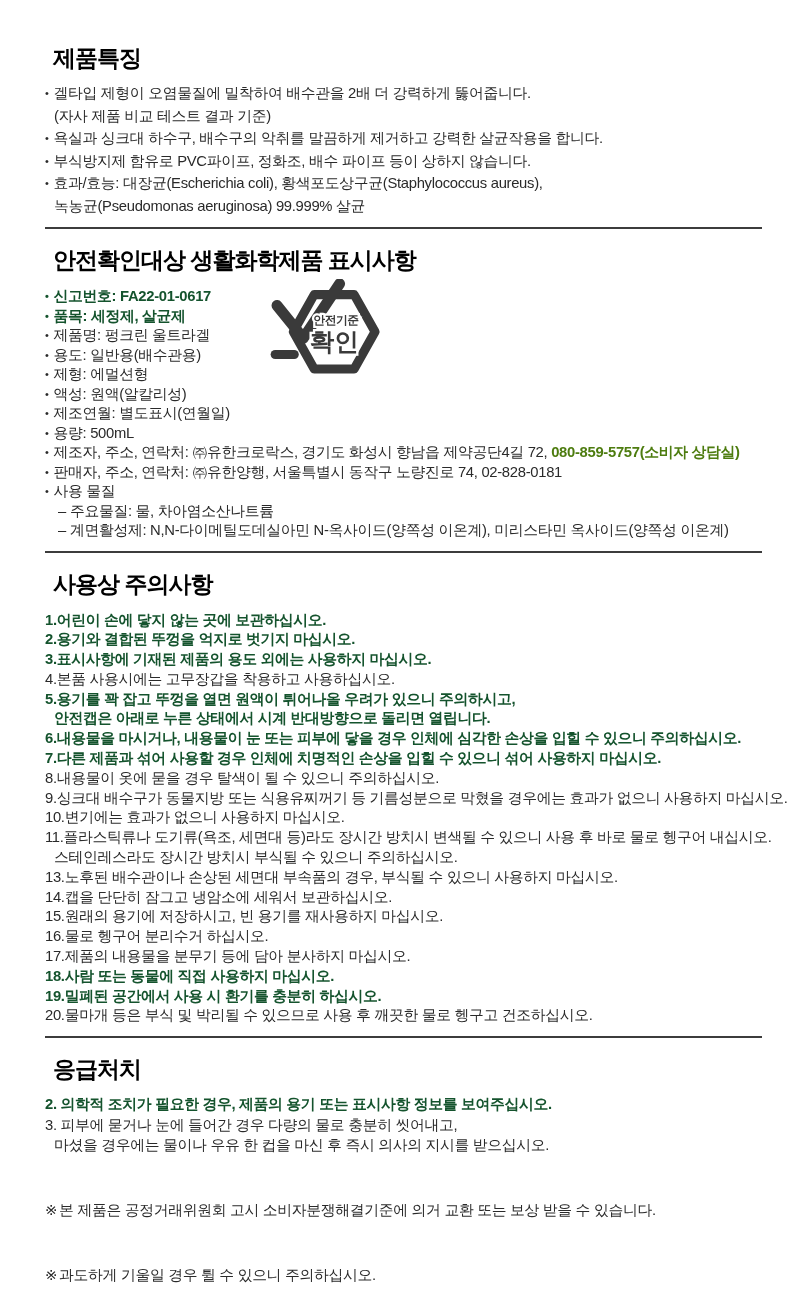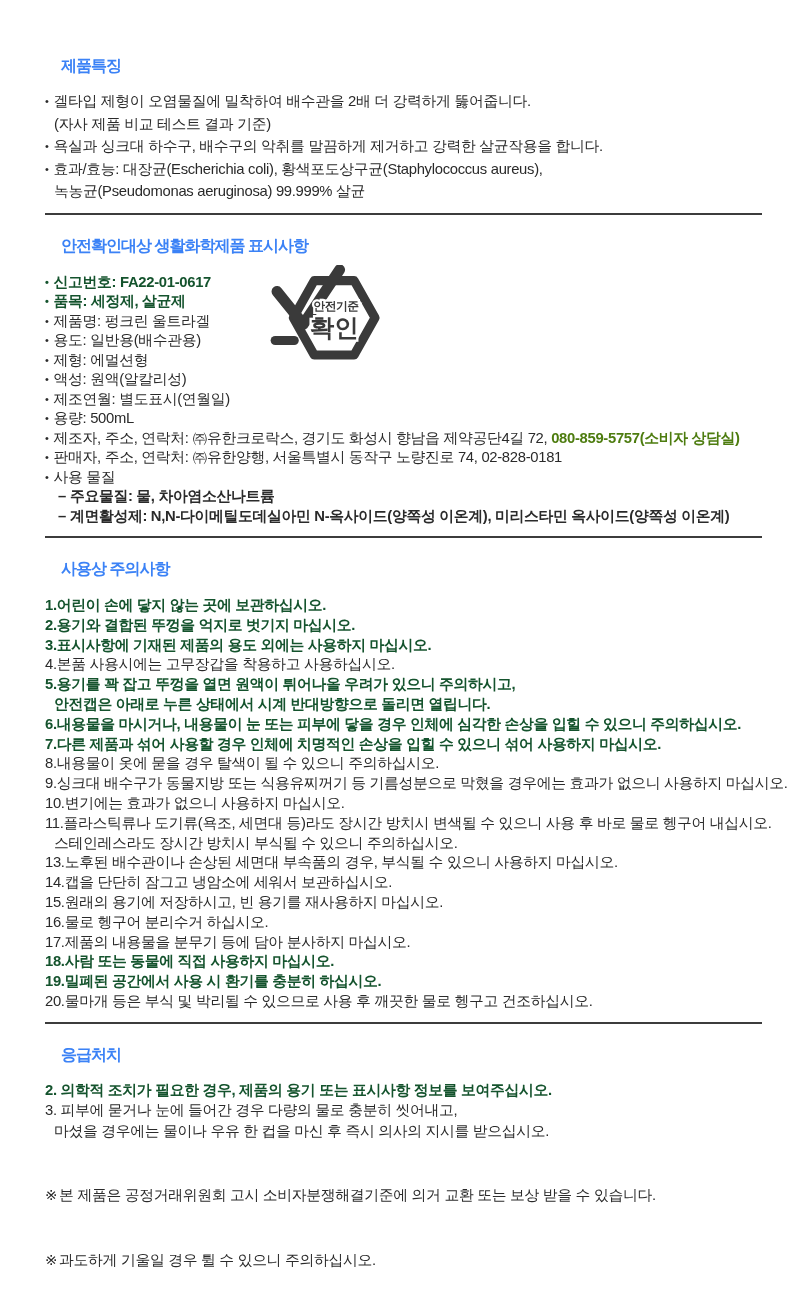--- a/index.html
+++ b/index.html
@@ -3,35 +3,35 @@
 <meta charset="utf-8">
 <style>
   html,body{margin:0;padding:0;}
   body{
     width:800px;height:1316px;background:#ffffff;overflow:hidden;
     font-family:"Liberation Sans","DejaVu Sans",sans-serif;
     color:#232323;
   }
   .page{padding:36px 38px 0 45px;position:relative;}
   h2.sec-title{
-    margin:16px;font-size:16px;line-height:28px;font-weight:800;
-    letter-spacing:-1px;color:#3b82f6;
+    margin:8px;font-size:23px;line-height:28px;font-weight:800;
+    letter-spacing:-1px;color:#000000;
   }
   .sec-title.mb{margin-bottom:10px;}
   .list{font-size:14.8px;letter-spacing:-0.3px;color:#2a2a2a;}
   .list .line{white-space:nowrap;}
   .lh-a .line{line-height:22.5px;}   
   .lh-b .line{line-height:19.5px;}   
   .lh-c .line{line-height:19.8px;}   
   .lh-d .line{line-height:20.5px;}   
   .lh-e .line{line-height:21px;margin-top:44px;}     
   .line.b{font-weight:700;color:#14532d;}
   .line .bseg{font-weight:700;color:#4d7c0f;}
   .line.ind1{padding-left:9px;}
-  .line.ind2{padding-left:13px;font-weight:bold;}
+  .line.ind2{padding-left:13px;}
   .marker{display:inline-block;margin-right:5px;}
   .marker.dot{font-size:11px;vertical-align:1px;}
   .marker.dash{margin-right:4px;}
   .marker.star{margin-right:2px;}
   hr.rule{border:none;border-top:2px solid #3c3c3c;margin:10px 0 16px 0;}
   .labeling-wrap{position:relative;}
   .badge{
     position:absolute;left:222px;top:34px;width:118px;height:102px;
   }
   .badge svg{width:100%;height:100%;}
@@ -49,20 +49,21 @@
 <body>
 
 <div class="page">
 
   <section>
     <h2 class="sec-title mb">제품특징</h2>
     <div class="list lh-a">
         <div class="line"><span class="marker dot">•</span><span>겔타입 제형이 오염물질에 밀착하여 배수관을 2배 더 강력하게 뚫어줍니다.</span></div>
         <div class="line ind1"><span>(자사 제품 비교 테스트 결과 기준)</span></div>
         <div class="line"><span class="marker dot">•</span><span>욕실과 싱크대 하수구, 배수구의 악취를 말끔하게 제거하고 강력한 살균작용을 합니다.</span></div>
+        <div class="line"><span class="marker dot">•</span><span>부식방지제 함유로 PVC파이프, 정화조, 배수 파이프 등이 상하지 않습니다.</span></div>
         <div class="line"><span class="marker dot">•</span><span>효과/효능: 대장균(Escherichia coli), 황색포도상구균(Staphylococcus aureus),</span></div>
         <div class="line ind1"><span>녹농균(Pseudomonas aeruginosa) 99.999% 살균</span></div>
       </div>
   </section>
 
   <hr class="rule">
 
   <section class="labeling-wrap">
     <h2 class="sec-title mb" style="line-height:30px;margin-bottom:12px;">안전확인대상 생활화학제품 표시사항</h2>
     <div class="badge">

